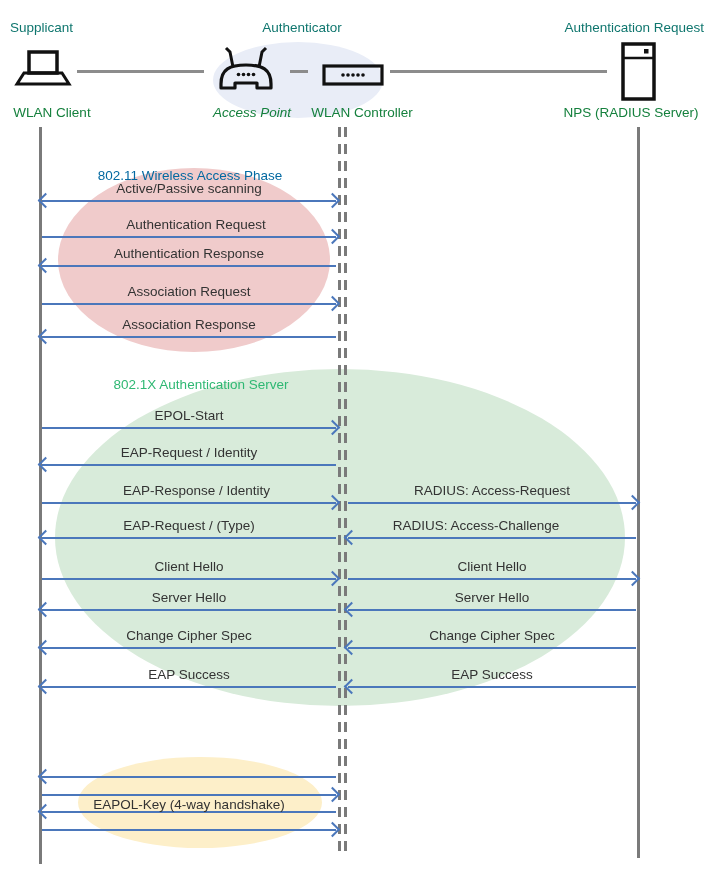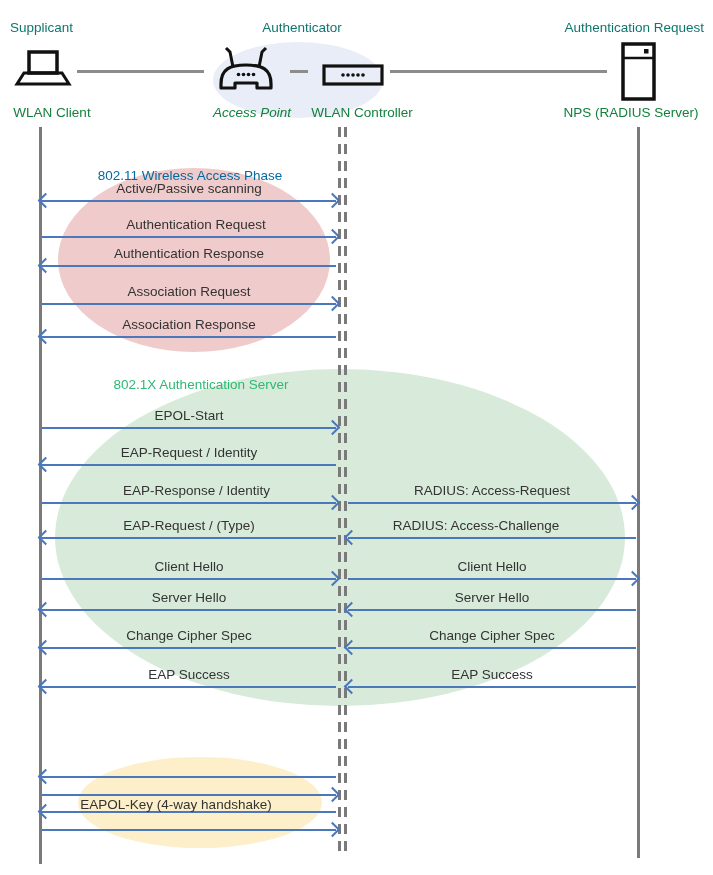--- a/index.html
+++ b/index.html
@@ -169,19 +169,19 @@
       <div class="msg-label" style="left: 492px; top: 667px;">EAP Success</div>
       <div class="message" style="left: 42px; top: 776px; width: 294px;">
         <span class="head l"></span>
       </div>
       <div class="message" style="left: 42px; top: 794px; width: 294px;">
         <span class="head r"></span>
       </div>
       <div class="message" style="left: 42px; top: 811px; width: 294px;">
         <span class="head l"></span>
       </div>
-      <div class="msg-label" style="left: 176px; top: 797px;">EAPOL-Key (4-way handshake)</div>
+      <div class="msg-label" style="left: 189px; top: 797px;">EAPOL-Key (4-way handshake)</div>
       <div class="message" style="left: 42px; top: 829px; width: 294px;">
         <span class="head r"></span>
       </div>
     </div>
 
 </div>
 
 </body></html>

